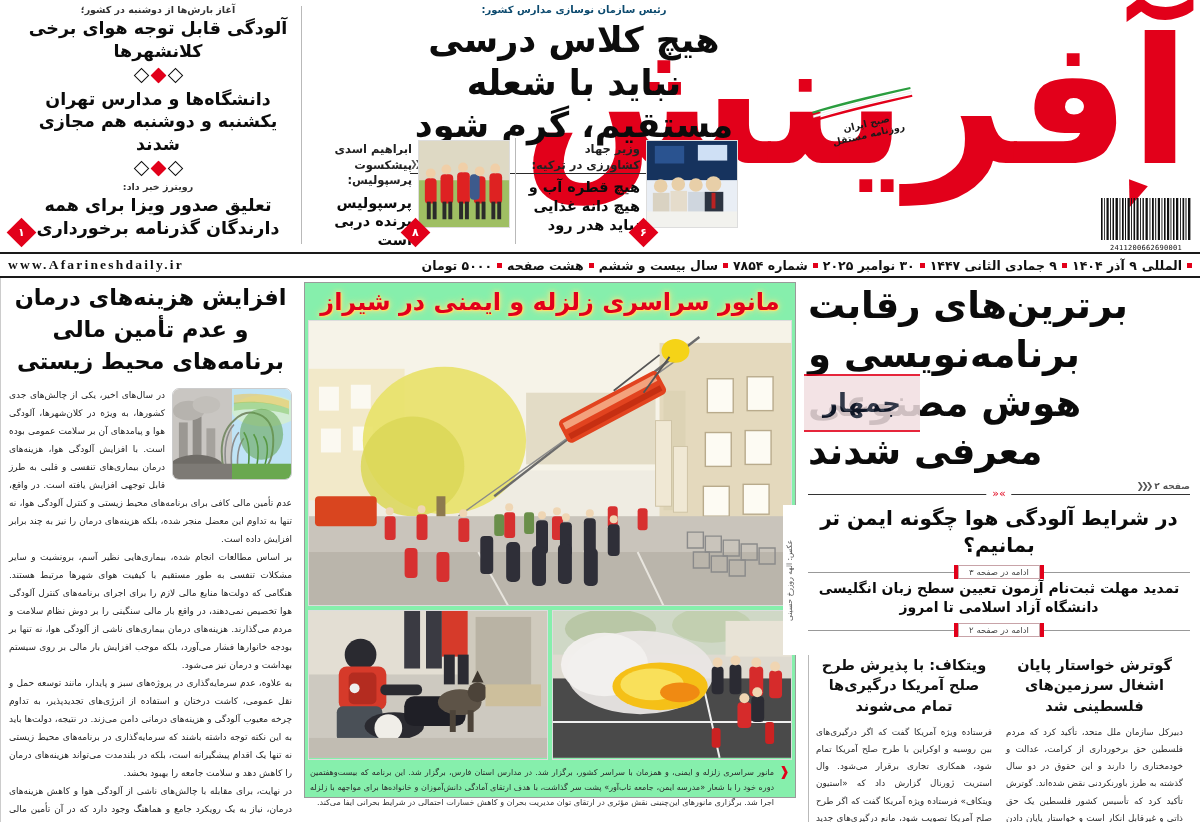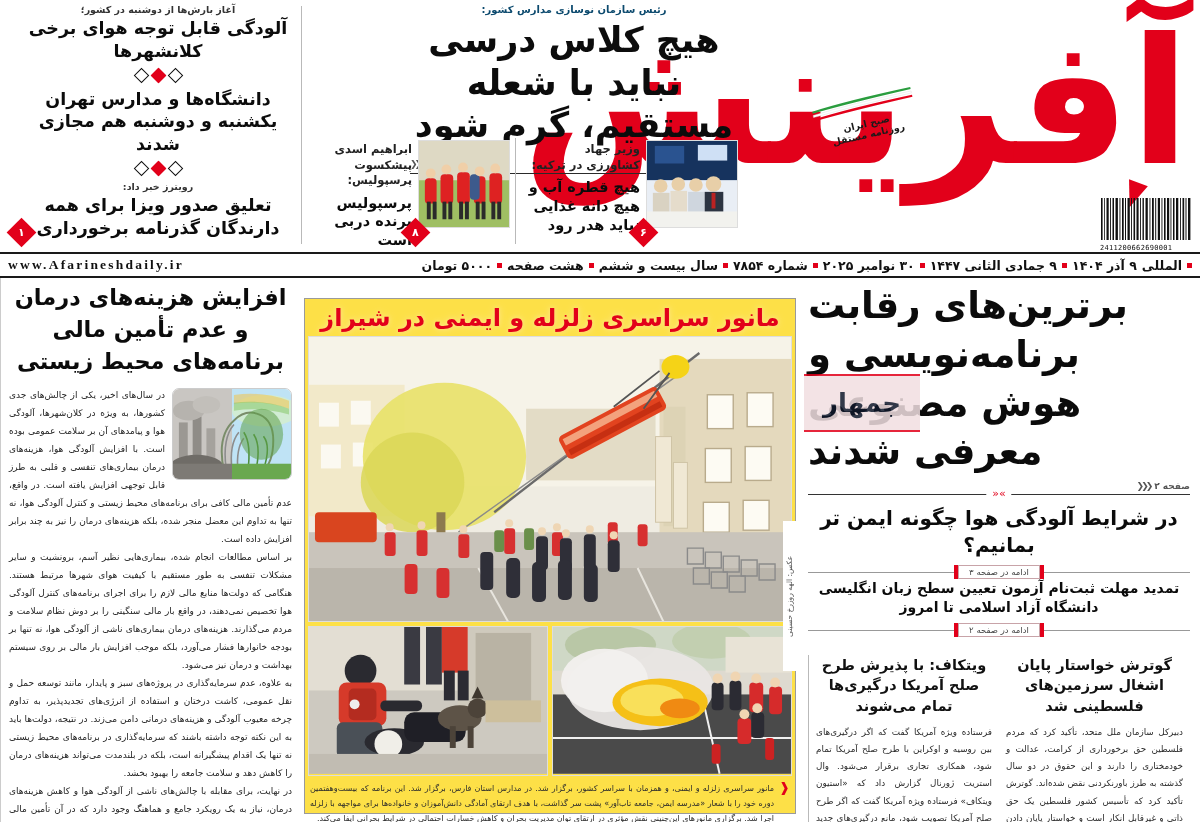--- a/index.html
+++ b/index.html
@@ -33,21 +33,21 @@
   .masthead-sub {
     position:absolute; right:275px; top:96px;
     width:120px; text-align:center;
     transform:rotate(-13deg);
   }
   .flaglines { width:105px; height:17px; margin-bottom:1px; }
   .masthead-sub-text { font-size:9.5px; color:#1a1a1a; font-weight:700; white-space:nowrap; }
 
   .barcode { position:absolute; right:8px; top:198px; width:92px; }
   .barcode-bars { height:42px; width:92px; }
-  .barcode-num { font-size:7px; letter-spacing:.3px; color:#111; font-family:"DejaVu Sans Mono",monospace; direction:ltr; }
+  .barcode-num { font-size:7px; letter-spacing:.3px; text-align:center; color:#111; font-family:"DejaVu Sans Mono",monospace; direction:ltr; }
   .barcode-flag {
     position:absolute; right:56px; top:182px;
     width:0;height:0;border-left:10px solid transparent;border-right:10px solid transparent;
     border-top:26px solid #e2001a; transform:rotate(20deg);
   }
 
   
   .lead-block { position:absolute; right:462px; top:4px; width:328px; text-align:center; }
   .lead-kicker { font-size:10px; font-weight:700; color:#0c4a6e; margin-bottom:4px; letter-spacing:-.2px;}
   .lead-head { font-size:35px; font-weight:800; color:#0c0c0c; line-height:1.22; letter-spacing:-1px; }
@@ -120,21 +120,21 @@
 
   .two-news { display:flex; gap:0; margin-top:18px; }
   .news-item { width:50%; padding:0 7px; }
   .news-item.sep { border-left:1px solid #b9b9b9; }
   .news-title { font-size:14.5px; font-weight:800; color:#111; text-align:center; line-height:1.4; letter-spacing:-.3px;}
   .news-body { font-size:8.8px; line-height:1.95; color:#2a2a2a; text-align:justify; margin-top:8px; }
   .news-body::first-line { }
 
   
   .col-center { position:absolute; right:400px; top:0; width:500px; height:544px; padding:4px 4px 0 4px;}
-  .photo-frame { border:1px solid #9a9a9a; padding:3px; height:516px; position:relative; background:#fde047;margin-top:16px;}
+  .photo-frame { border:1px solid #9a9a9a; padding:3px; height:516px; position:relative; background:#86efac;}
   .caption-banner {
     text-align:center; font-size:24px; font-weight:800; color:#e2001a;
     padding:2px 0 4px; letter-spacing:-.8px;
     text-shadow: 0 0 4px #ffe680, 0 0 8px #ffe680, 1px 1px 0 #ffd24d;
   }
   .photo-main { height:286px; width:100%; position:relative; overflow:hidden; border:1px solid #ddd;}
   .photo-row { display:flex; gap:4px; margin-top:4px; height:150px; }
   .photo-half { flex:1; position:relative; overflow:hidden; border:1px solid #ddd;}
   .photo-credit {
     position:absolute; right:-1px; top:222px; width:13px; height:150px;

